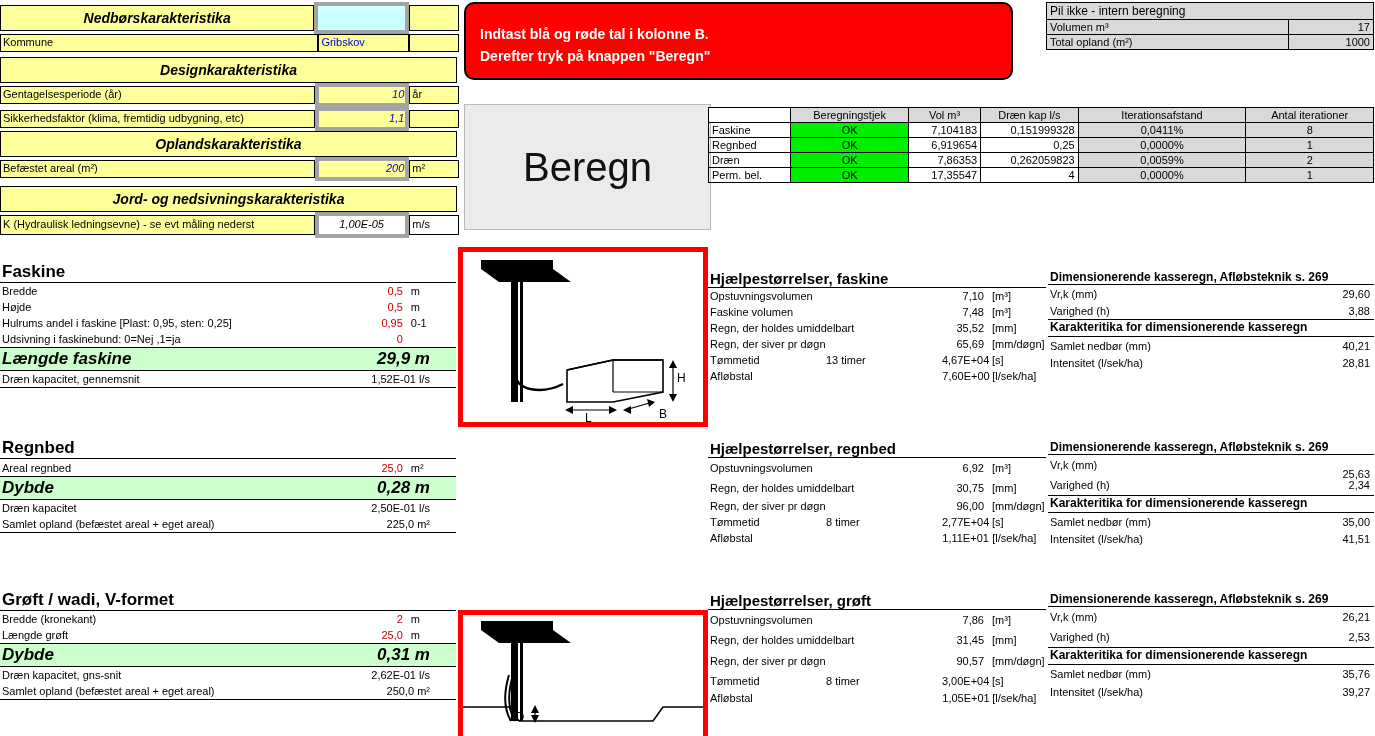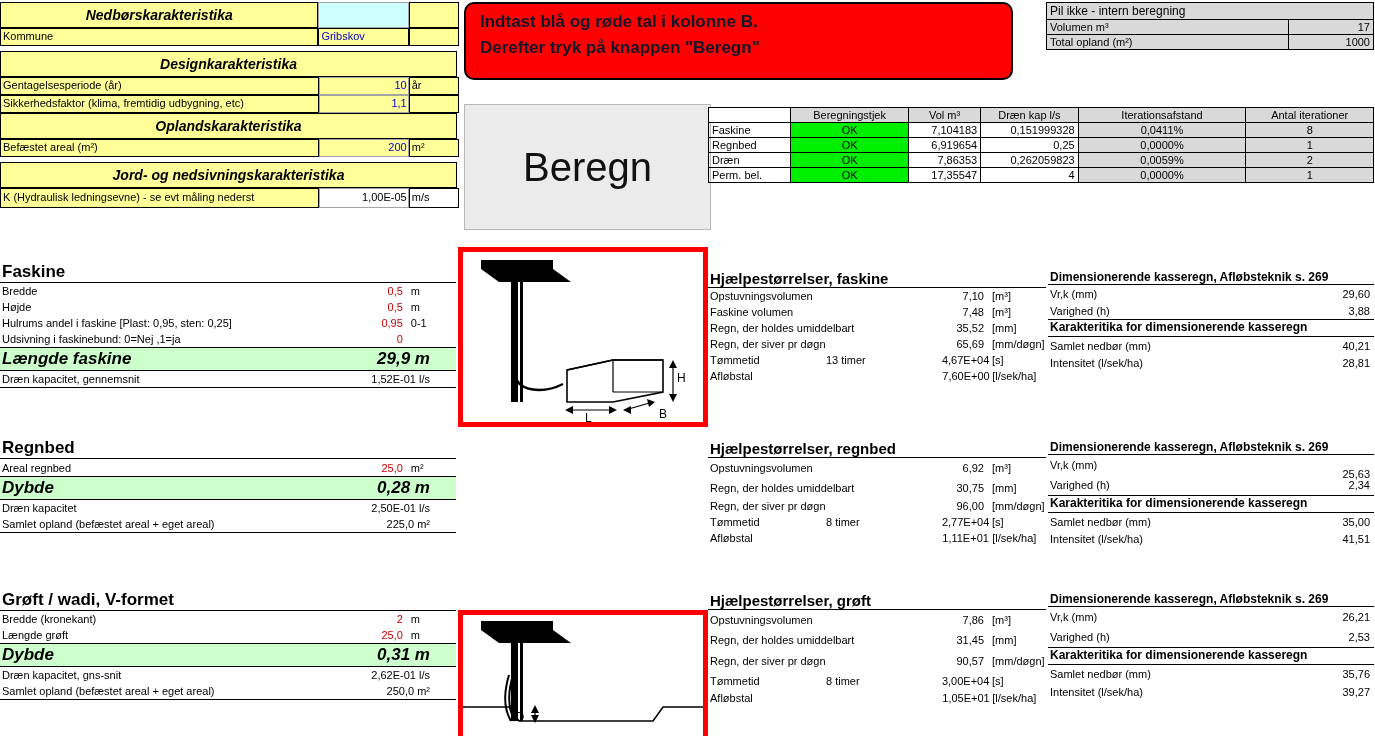--- a/index.html
+++ b/index.html
@@ -13,34 +13,34 @@
     position:relative;
   }
   .abs{position:absolute;}
   .row{display:flex;align-items:center;}
   .hdr-yellow{
     background:#ffff99;border:1px solid #000;
     font-weight:bold;font-style:italic;font-size:14px;
     text-align:center;
   }
   .lbl{background:#ffff99;border:1px solid #000;padding-left:2px;white-space:nowrap;overflow:hidden;}
-  .val{background:#ffff99;border:1px solid #a3a3a3;text-align:right;padding-right:1px;white-space:nowrap;overflow:hidden;}
+  .val{background:#ffff99;border:4px solid #a3a3a3;text-align:right;padding-right:1px;white-space:nowrap;overflow:hidden;font-style:italic;}
   .unit{background:#ffff99;border:1px solid #000;padding-left:2px;white-space:nowrap;overflow:hidden;}
   .val-blue{color:#0000cc;}
   .val-red{color:#cc0000;}
   .plain-lbl{padding-left:2px;white-space:nowrap;}
   .plain-val{text-align:right;padding-right:4px;white-space:nowrap;}
   .sec-title{font-size:17px;font-weight:bold;}
   .rule{border-bottom:1px solid #000;}
   .green-band{background:#ccffcc;}
   .big-num{font-size:17px;font-weight:bold;font-style:italic;}
   .banner{
     background:#ff0000;border:2px solid #000;border-radius:10px;
-    color:#0f172a;font-size:17px;font-weight:bold;
-    padding:8px 14px;box-sizing:border-box;
+    color:#ffffff;font-size:14px;font-weight:bold;
+    padding:22px 14px;box-sizing:border-box;
   }
   .beregn-btn{
     background:#ebebeb;border:1px solid #b8b8b8;
     display:flex;align-items:center;justify-content:center;
     font-size:40px;color:#111;
   }
   table.grid{border-collapse:collapse;font-size:11px;}
   table.grid td,table.grid th{border:1px solid #000;padding:1px 3px;font-weight:normal;}
   .ok{background:#00ee00;text-align:center;font-weight:bold;}
   .center{text-align:center;}
@@ -97,21 +97,21 @@
     <div class="val val-blue" style="width:88px;height:16px;line-height:15px;">200</div>
     <div class="unit" style="width:47px;height:16px;line-height:15px;">m²</div>
   </div>
 
   <div class="row" style="margin-top:5px;">
     <div class="hdr-yellow" style="width:455px;height:24px;line-height:24px;">Jord- og nedsivningskarakteristika</div>
   </div>
 
   <div class="row">
     <div class="lbl" style="width:320px;height:18px;line-height:17px;">K (Hydraulisk  ledningsevne) - se evt måling nederst</div>
-    <div class="val" style="width:88px;height:18px;line-height:17px;text-align:right;background:#ffffff;">1,00E-05</div>
+    <div class="val" style="width:88px;height:18px;line-height:17px;text-align:center;background:#ffffff;">1,00E-05</div>
     <div class="unit" style="width:47px;height:18px;line-height:17px;background:#ffffff;">m/s</div>
   </div>
 </div>
 
 <div class="abs banner" style="left:464px;top:2px;width:549px;height:78px;">
   <div>Indtast blå og røde tal i kolonne B.</div>
   <div style="margin-top:6px;">Derefter tryk på knappen "Beregn"</div>
 </div>
 
 <div class="abs beregn-btn" style="left:464px;top:104px;width:245px;height:124px;">Beregn</div>

